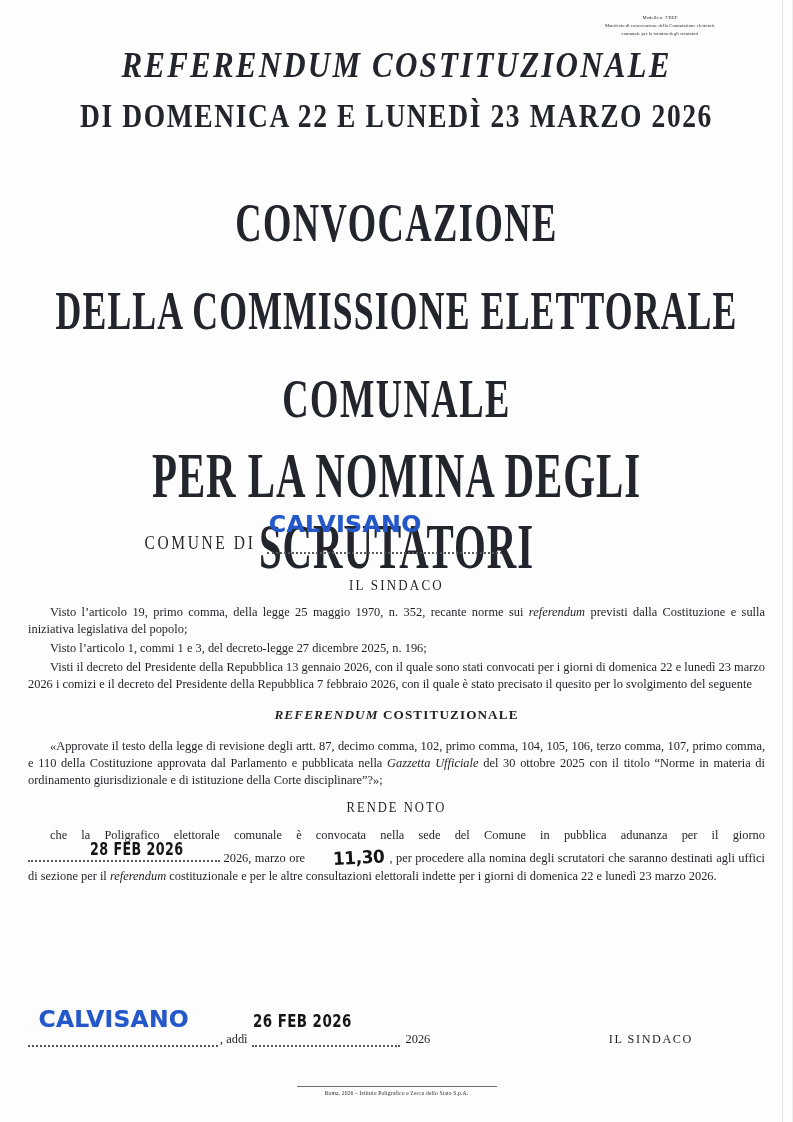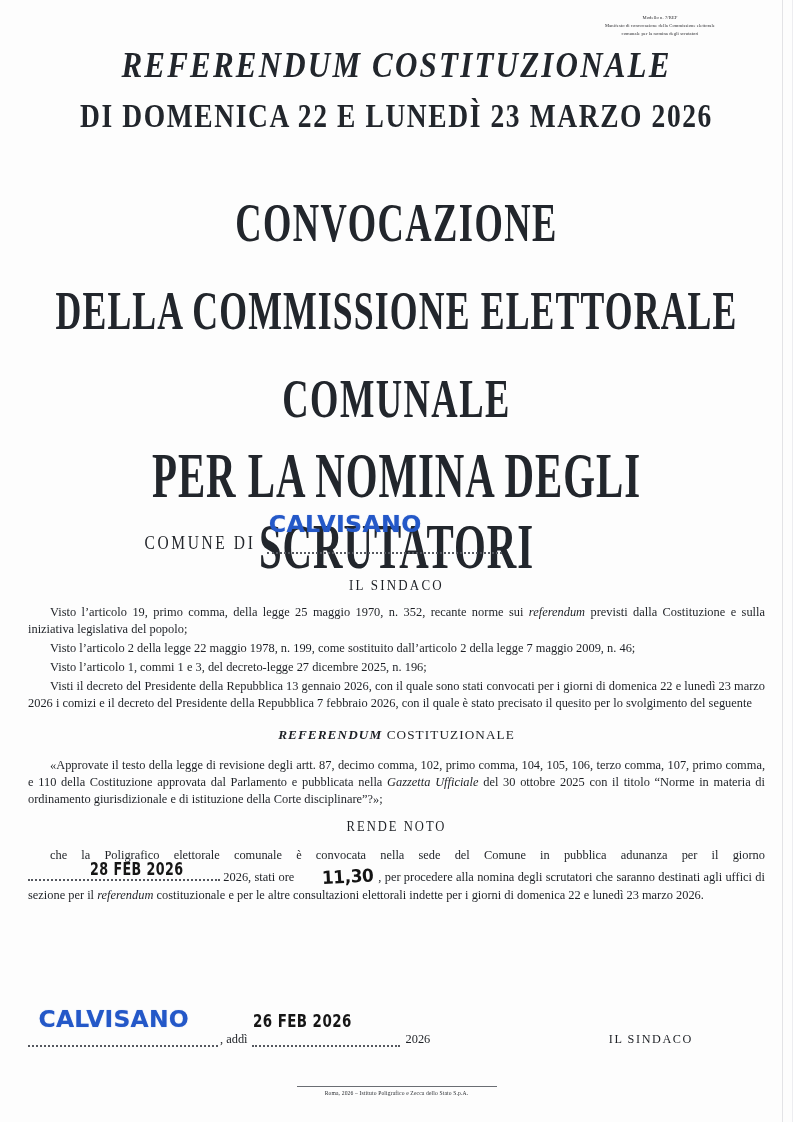--- a/index.html
+++ b/index.html
@@ -185,21 +185,21 @@
     text-align: center;
     margin: 13px 0 13px 0;
     font-size: 13.2px;
     letter-spacing: 1.1px;
   }
   .ref-cost-inline .it {
     font-style: italic;
     font-weight: 700;
   }
   .ref-cost-inline .up {
-    font-weight: 400;
+    font-weight: 700;
   }
   p.para {
     margin: 0 0 2px 0;
     text-indent: 22px;
     text-align: justify;
   }
   .it { font-style: italic; }
 
   
   .convoc {
@@ -356,21 +356,20 @@
   </div>
 
   <div class="body-wrap">
 
     <div class="center-head">IL SINDACO</div>
 
     <p class="para">
       <span>Visto l’articolo 19, primo comma, della legge 25 maggio 1970, n.&nbsp;352, recante norme sui <span class="it">referendum</span> previsti dalla Costituzione e sulla iniziativa legislativa del popolo;</span>
     </p>
 
-    <p class="para">Visto l’articolo 2 della legge 22 maggio 1978, n. 199, come sostituito dall’articolo 2 della legge 7 maggio 2009, n. 46;</p>
 
 
 
     <p class="para">Visto l’articolo 1, commi 1 e 3, del decreto-legge 27 dicembre 2025, n. 196;</p>
 
     <p class="para">Visti il decreto del Presidente della Repubblica 13 gennaio 2026, con il quale sono stati convocati per i giorni di domenica 22 e lunedì 23 marzo 2026 i comizi e il decreto del Presidente della Repubblica 7 febbraio 2026, con il quale è stato precisato il quesito per lo svolgimento del seguente</p>
 
     <div class="ref-cost-inline">
       <span class="it">REFERENDUM</span>
       <span class="up">COSTITUZIONALE</span>
@@ -378,21 +377,21 @@
 
     <p class="para">
       <span>«Approvate il testo della legge di revisione degli artt. 87, decimo comma, 102, primo comma, 104, 105, 106, terzo comma, 107, primo comma, e 110 della Costituzione approvata dal Parlamento e pubblicata nella <span class="it">Gazzetta Ufficiale</span> del 30 ottobre 2025 con il titolo “Norme in materia di ordinamento giurisdizionale e di istituzione della Corte disciplinare”?»;</span>
     </p>
 
     <div class="center-head-small">RENDE NOTO</div>
 
     <p class="para convoc">
       <span>che la Poligrafico elettorale comunale è convocata nella sede del Comune in pubblica adunanza per il giorno</span>
       <span class="dots-inline dots-date"></span>
-      <span>2026, stati ore</span>
+      <span>2026, marzo ore</span>
       <span class="hand-time">11,30</span>
       <span>, per procedere alla nomina degli scrutatori che saranno destinati agli uffici di sezione per il</span>
       <span class="it">referendum</span>
       <span>costituzionale e per le altre consultazioni elettorali indette per i giorni di domenica 22 e lunedì 23 marzo 2026.</span>
       <span class="stamp-28feb">28 FEB 2026</span>
     </p>
   </div>
 
   <div class="sig-row">
     <div class="sig-left">

